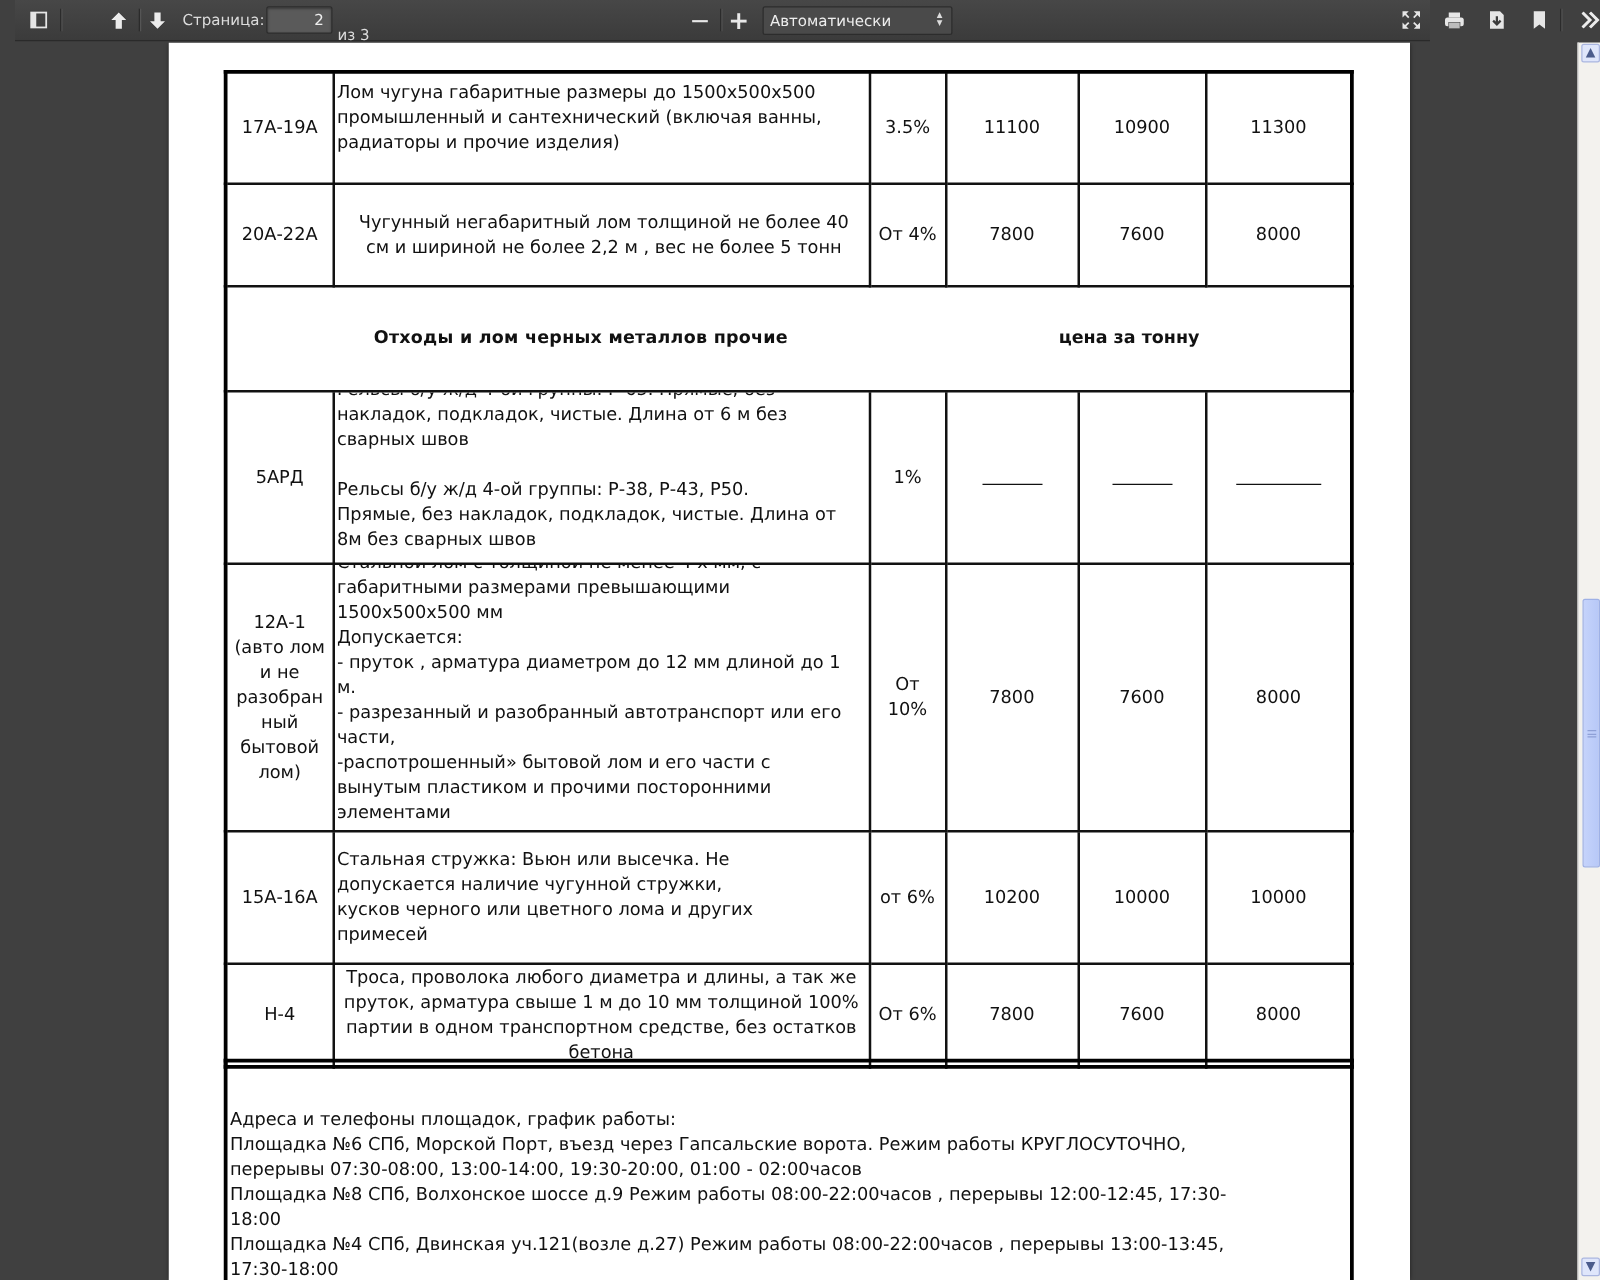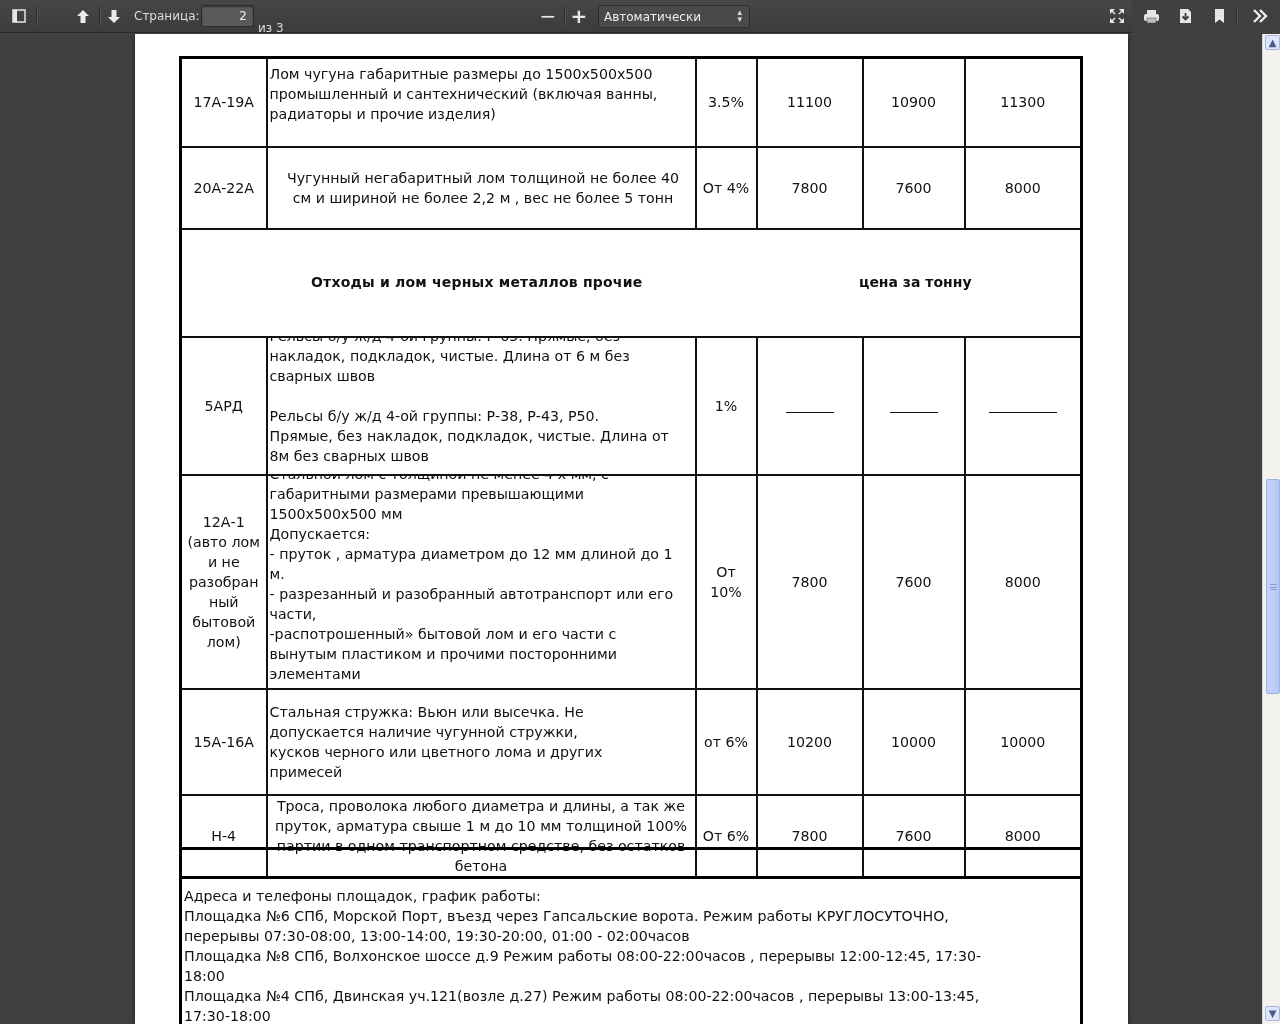--- a/index.html
+++ b/index.html
@@ -1,19 +1,19 @@
 <!DOCTYPE html>
 <html><head>
 <meta charset="utf-8">
 <style>
   * { box-sizing: border-box; margin: 0; padding: 0; }
   html, body { width: 1280px; height: 1024px; overflow: hidden; background: #404040; font-family: "DejaVu Sans", sans-serif; }
 
   
-  #toolbar { position: absolute; left: 0; top: 0; width: 1132px; height: 33px; background: linear-gradient(#474747, #3b3b3b); border-bottom: 1px solid #2a2a2a; color: #e6e6e6; font-size: 12px; }
+  #toolbar { position: absolute; left: 12px; top: 0; width: 1132px; height: 33px; background: linear-gradient(#474747, #3b3b3b); border-bottom: 1px solid #2a2a2a; color: #e6e6e6; font-size: 12px; }
   .tb-btn { position: absolute; top: 4px; height: 24px; width: 28px; display: flex; align-items: center; justify-content: center; color: #e8e8e8; cursor: pointer; }
   .tb-sep { position: absolute; top: 7px; width: 1px; height: 18px; background: #2b2b2b; box-shadow: 1px 0 0 #555; }
   #page-label { position: absolute; left: 134px; top: 9px; font-size: 12px; color: #dcdcdc; }
   #page-input { position: absolute; left: 201px; top: 5px; width: 53px; height: 22px; background: #5a5a5a; border: 1px solid #2c2c2c; border-radius: 2px; color: #eee; text-align: right; padding-right: 6px; font-size: 12px; font-family: "DejaVu Sans", sans-serif; box-shadow: inset 0 1px 2px rgba(0,0,0,.4); }
   #page-total { position: absolute; left: 258px; top: 9px; font-size: 12px; color: #dcdcdc; margin-top: 12px; }
   #zoom-select { position: absolute; left: 598px; top: 5px; width: 152px; height: 23px; background: #4a4a4a; border: 1px solid #2c2c2c; border-radius: 2px; color: #eee; font-size: 12px; padding: 4px 0 0 5px; }
   #zoom-select .arrows { position: absolute; right: 7px; top: 3px; font-size: 9px; line-height: 7px; color: #ddd; }
 
   
   #viewer { position: absolute; left: 0; top: 34px; width: 1262px; height: 990px; background: #404040; overflow: hidden; }
@@ -132,21 +132,21 @@
       <tr style="height:82px">
         <td class="code">20А-22А</td>
         <td class="desc center" style="padding:0 4px 0 8px">Чугунный негабаритный лом  толщиной не более 40 см и шириной не более 2,2 м , вес не более 5 тонн</td>
         <td class="pct">От 4%</td>
         <td class="price-cell p1">7800</td>
         <td class="price-cell p2">7600</td>
         <td class="price-cell">8000</td>
       </tr>
 
       <tr>
-        <td colspan="6" style="padding:12px; border-right:2px solid #ef4444">
+        <td colspan="6" style="padding:0; border-right:2px solid #ef4444">
           <div class="section-row">
             <span class="section-title">Отходы и лом черных металлов прочие</span>
             <span class="section-price">цена за тонну</span>
           </div>
         </td>
       </tr>
 
       <tr>
         <td class="code">5АРД</td>
         <td class="desc" style="padding:0 2px">

